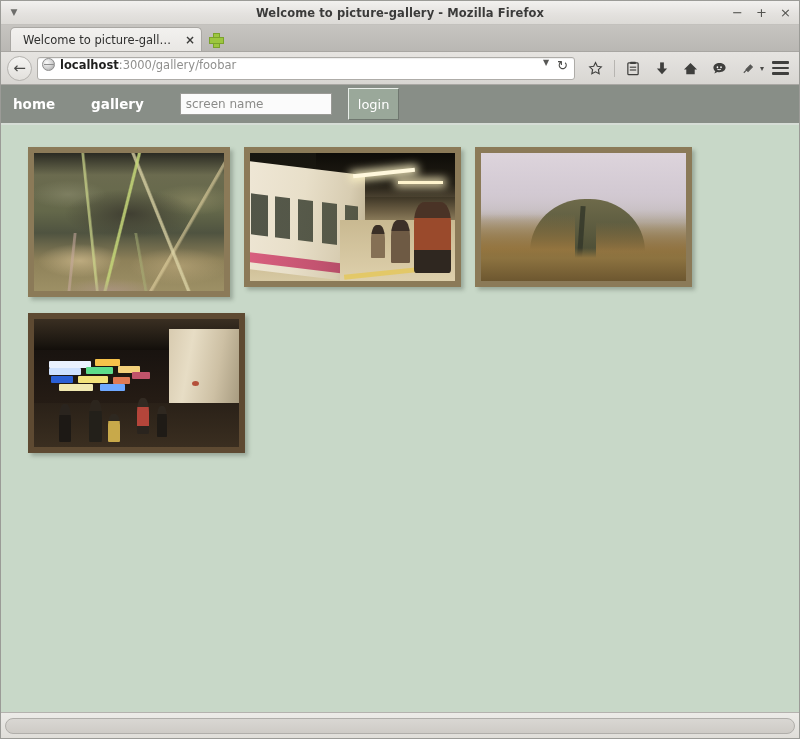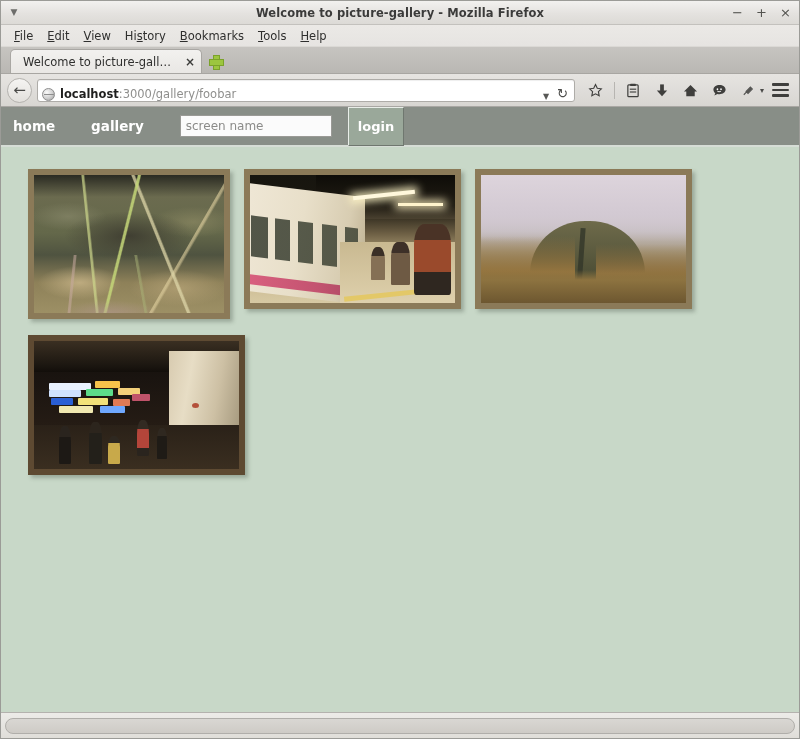--- a/index.html
+++ b/index.html
@@ -113,21 +113,21 @@
     width: 25px; height: 25px; border-radius: 50%;
     background: linear-gradient(to bottom,#f5f4f2,#e2e0dc);
     border: 1px solid #b4b2ae;
     display: flex; align-items: center; justify-content: center;
     color: #4a4a48; font-size: 15px; line-height: 1;
   }
   .urlbar {
     flex: 1 1 auto; height: 23px;
     background: #fff; border: 1px solid #aeaca8;
     border-radius: 3px;
-    display: flex; align-items: flex-end; padding: 0 4px; gap: 5px;
+    display: flex; align-items: flex-start; padding: 0 4px; gap: 5px;
     box-shadow: inset 0 1px 1px rgba(0,0,0,.07);
     min-width: 0;
   }
   .globe-icon {
     width: 13px; height: 13px; border-radius: 50%;
     background: radial-gradient(circle at 35% 32%, #fbfbfb 0%, #cfcfcf 55%, #9a9a9a 100%);
     border: 1px solid #8d8d8d; flex: 0 0 13px;
     position: relative; overflow: hidden;
   }
   .globe-icon::after {
@@ -191,25 +191,25 @@
     height: 22px; border: 1px solid #9a9a96;
     background: #fbfbfb;
     font-size: 12px; color: #8b8b89;
     font-family: "DejaVu Sans", sans-serif;
     padding: 0 5px; outline: none;
   }
   .loginput.screen { width: 152px; margin-right: 4px; }
   .loginput.pass   { width: 168px; margin-right: 4px; }
   .loginput::placeholder { color: #8b8b89; opacity: 1; }
   .loginbtn {
-    height: 39px; min-width: 50px;
+    height: 32px; min-width: 50px;
     background: #9aa89a;
     border: 1px solid #6f776f;
     border-top-color: #e9eee9; border-left-color: #e9eee9;
-    color: #ffffff; font-size: 13px; font-weight: bold;
+    color: #ffffff; font-size: 13px; font-weight: normal;
     font-family: "DejaVu Sans", sans-serif;
     padding: 0 9px; cursor: pointer;
   }
 
   
   .gallery {
     padding: 22px 0 0 27px;
     display: flex; flex-wrap: wrap;
     align-items: flex-start;
     gap: 0;
@@ -388,29 +388,20 @@
   <div class="titlebar">
     <div class="tb-menu-arrow">▼</div>
     <div class="tb-title">Welcome to picture-gallery - Mozilla Firefox</div>
     <div class="tb-buttons">
       <div class="tb-btn">−</div>
       <div class="tb-btn">+</div>
       <div class="tb-btn">×</div>
     </div>
   </div>
 
-  <div class="menubar">
-    <div class="menuitem"><u>F</u>ile</div>
-    <div class="menuitem"><u>E</u>dit</div>
-    <div class="menuitem"><u>V</u>iew</div>
-    <div class="menuitem">Hi<u>s</u>tory</div>
-    <div class="menuitem"><u>B</u>ookmarks</div>
-    <div class="menuitem"><u>T</u>ools</div>
-    <div class="menuitem"><u>H</u>elp</div>
-  </div>
 
   <div class="tabstrip">
     <div class="tab">
       <span class="tab-label">Welcome to picture-gallery</span>
       <span class="tab-close">×</span>
     </div>
     <div class="newtab">
       <span class="plus-icon"></span>
     </div>
   </div>

